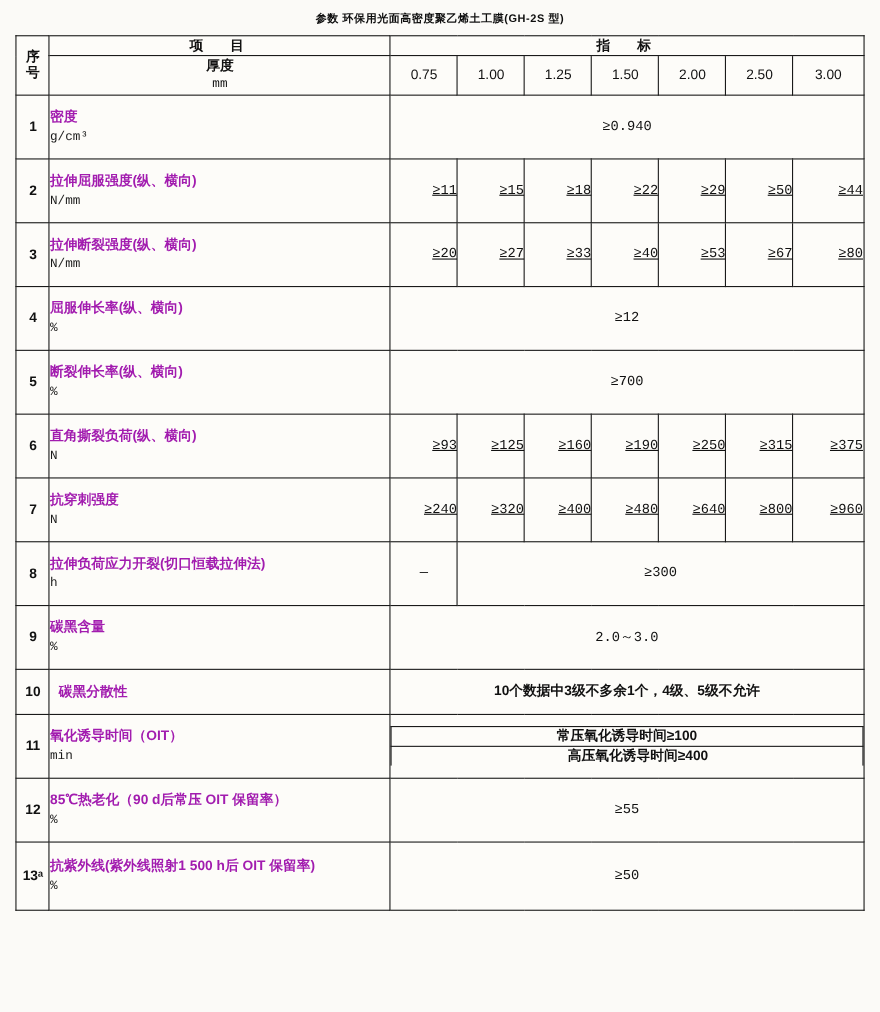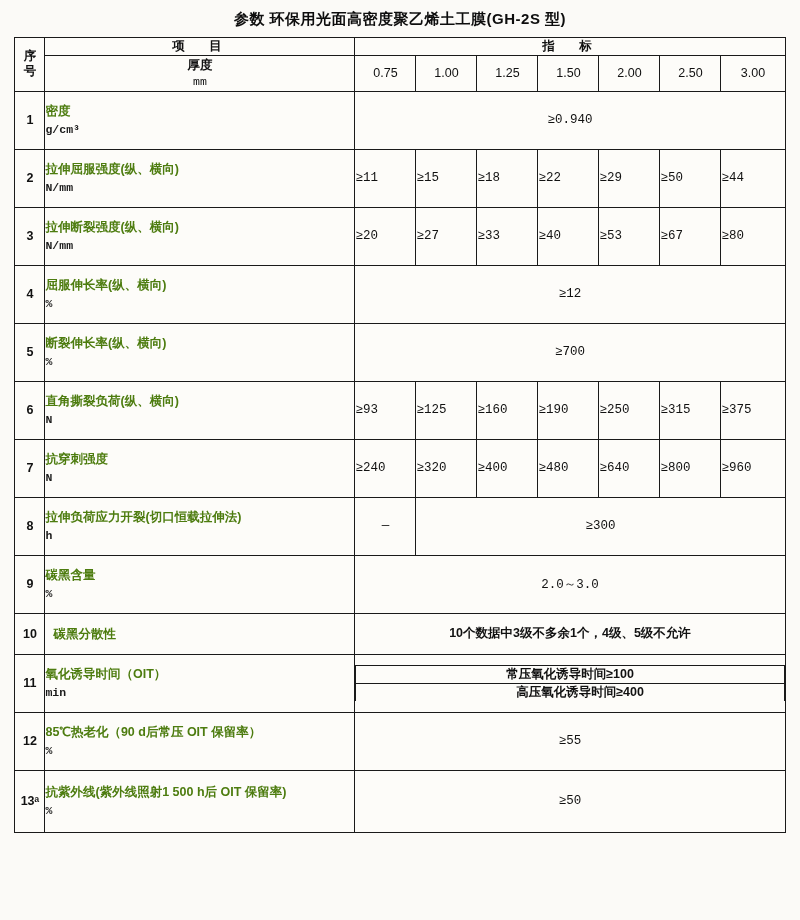--- a/index.html
+++ b/index.html
@@ -17,21 +17,21 @@
   .page {
     position: relative;
     width: 800px;
     height: 920px;
     background: #fbfaf7;
   }
   .title {
     text-align: center;
     font-family: "Liberation Sans", sans-serif;
     font-weight: bold;
-    font-size: 15px;
+    font-size: 10px;
     letter-spacing: 0.5px;
     padding: 10px 0 8px 0;
     color: #0d0d0d;
   }
   table.spec {
     border-collapse: collapse;
     width: 770px;
     margin: 0 auto;
     table-layout: fixed;
     background: #fdfcf9;
@@ -85,37 +85,38 @@
   }
   .item {
     padding: 6px 0 6px 8px;
     font-family: "Liberation Sans", sans-serif;
     font-size: 12.5px;
     line-height: 1.6;
   }
   .item .name {
     display: block;
     font-weight: bold;
-    color: #4d7c0f;
+    color: #a21caf;
   }
   .item .unit {
     display: block;
     font-family: "Liberation Mono", monospace;
-    font-weight: bold;
+    font-weight: normal;
     font-size: 11.5px;
     color: #1a1a1a;
   }
   .item.one-line {
     padding: 10px 0 10px 8px;
   }
   .val {
-    text-align: left;
+    text-align: right;
     font-family: "Liberation Mono", monospace;
     font-size: 12px;
     white-space: nowrap;
+    text-decoration: underline;
   }
   .val-wide {
     text-align: center;
     font-family: "Liberation Mono", monospace;
     font-size: 12.5px;
     margin-top: 48px;
   }
   .val-cn {
     text-align: center;
     font-family: "Liberation Sans", sans-serif;

